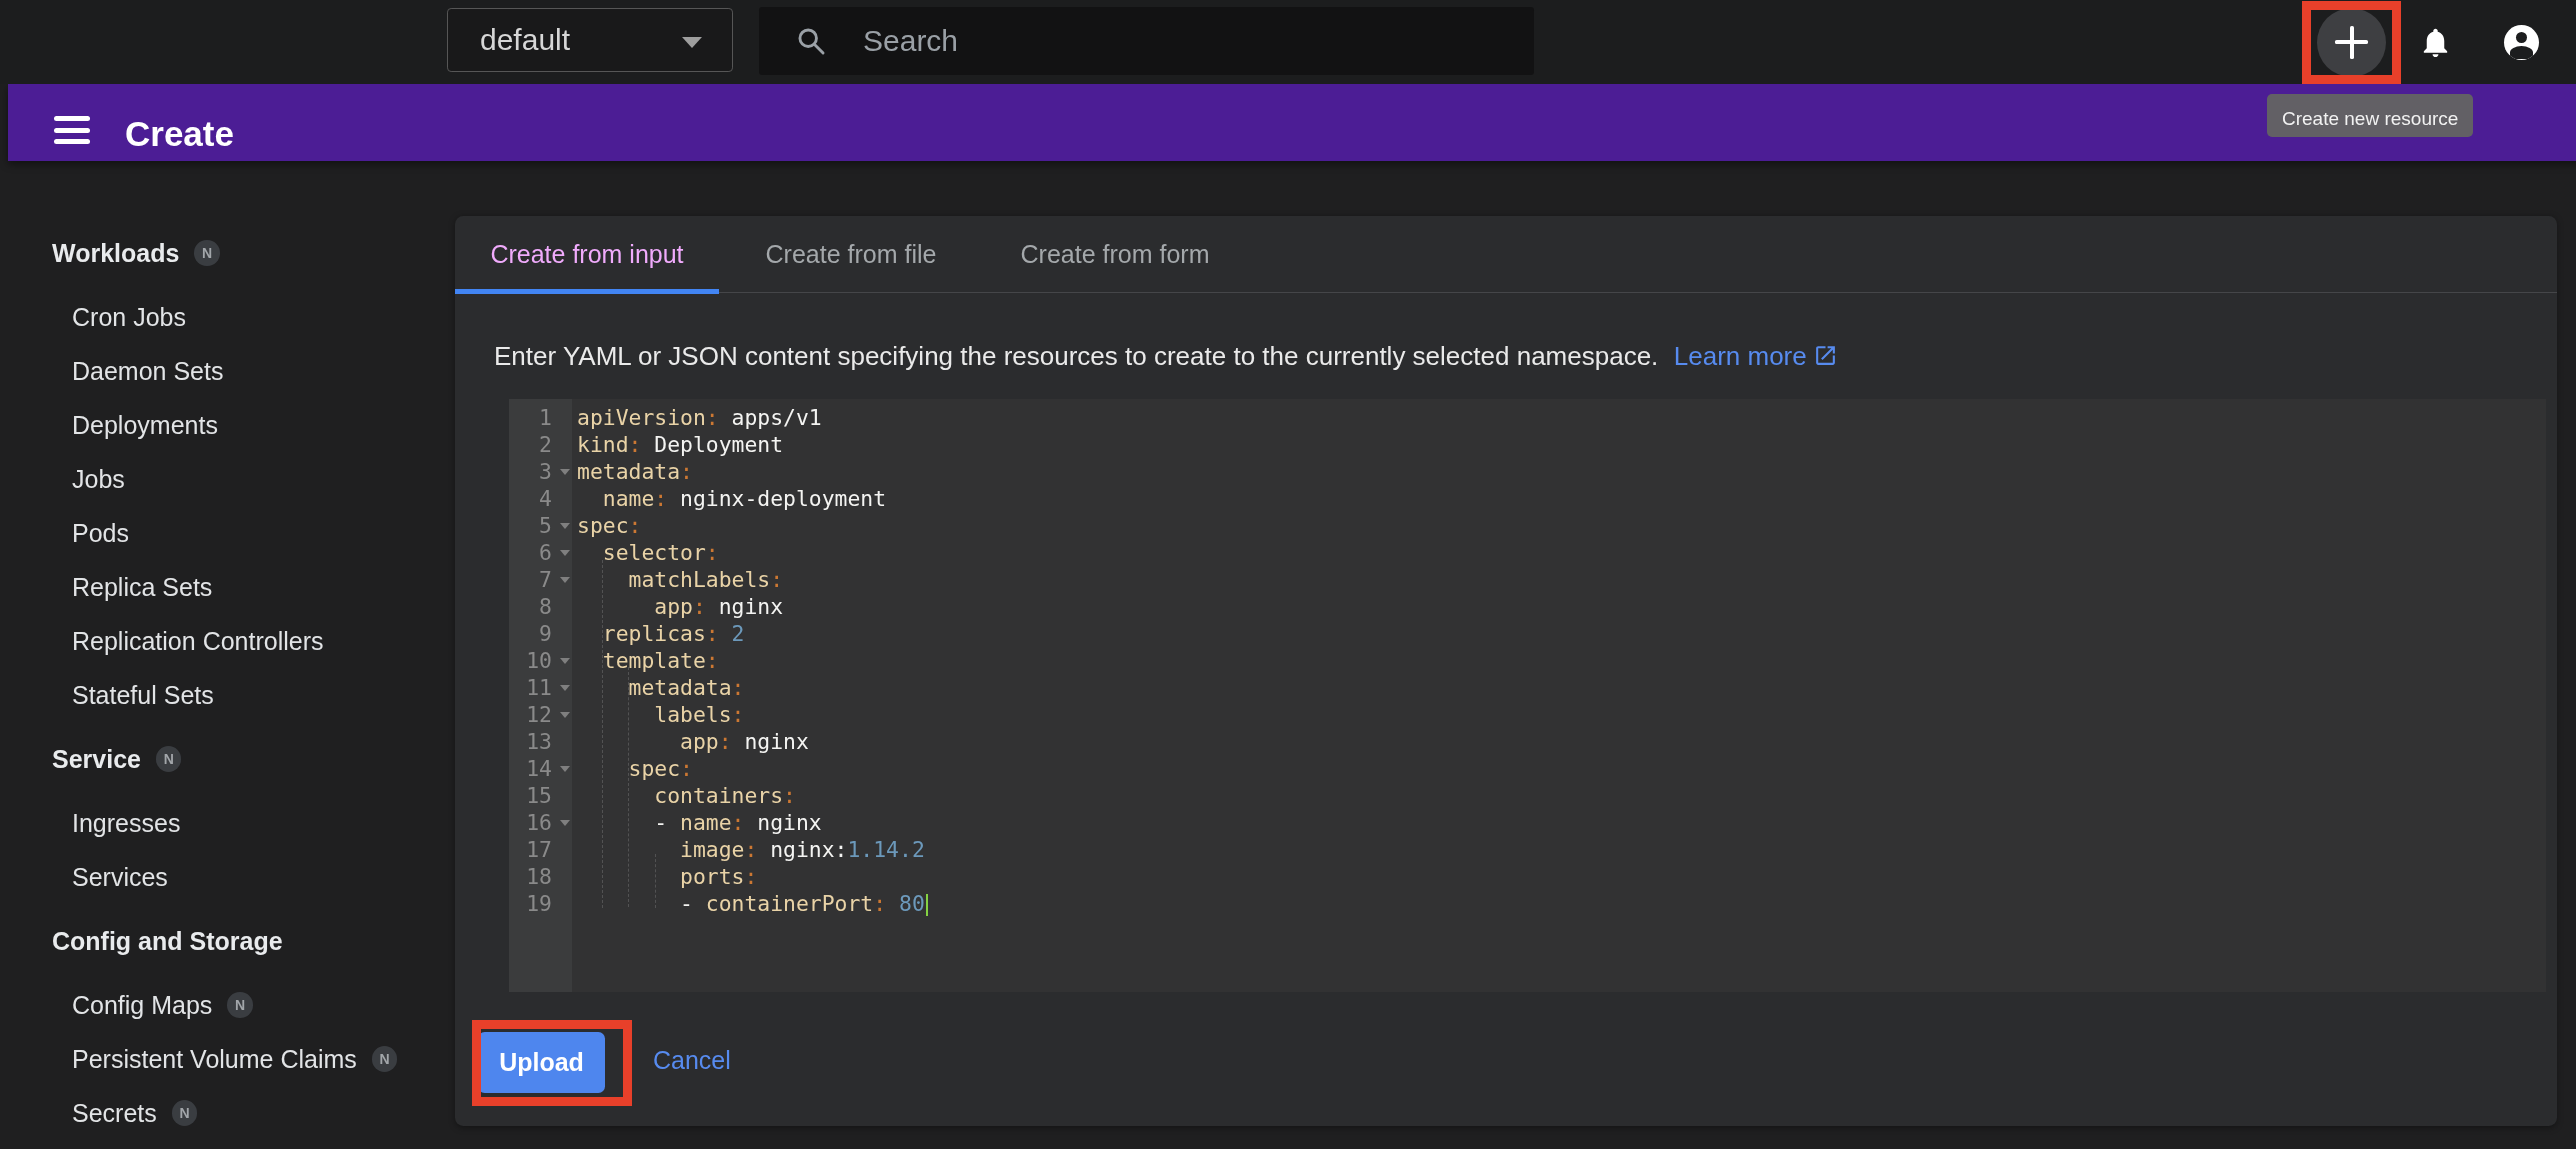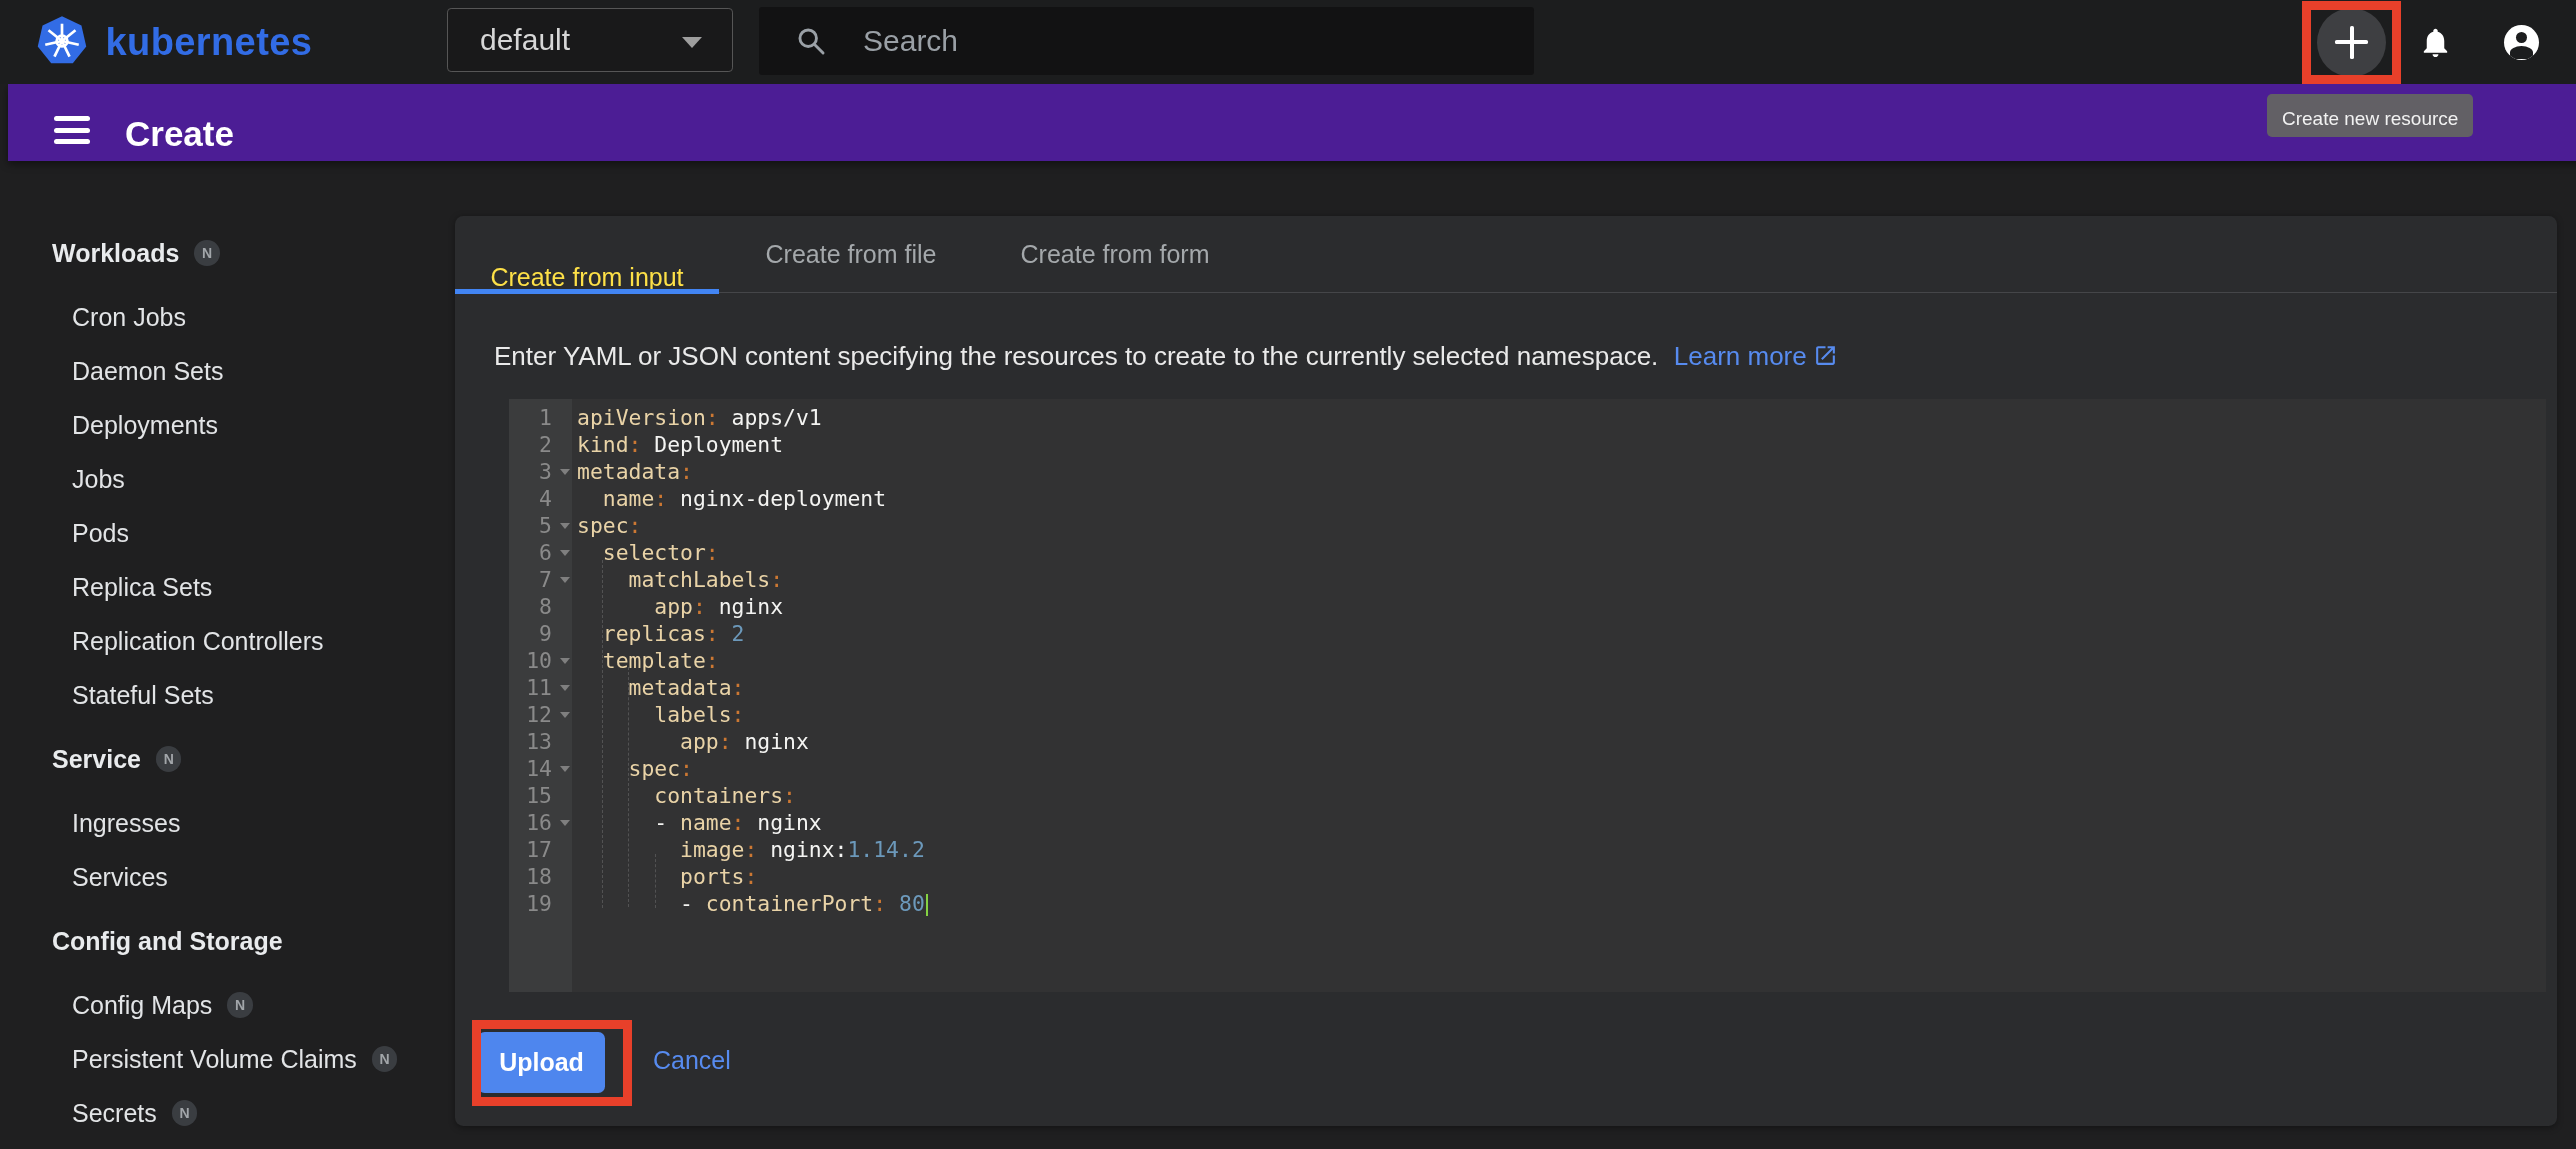--- a/index.html
+++ b/index.html
@@ -54,21 +54,21 @@
   .nbadge{margin-left:15px;width:25.5px;height:25.5px;border-radius:50%;background:#3a3d41;
           display:inline-flex;align-items:center;justify-content:center;
           font-size:14px;font-weight:bold;color:#a2a6aa;flex:none;}
 
   
   .card{position:absolute;left:455px;top:216px;width:2102px;height:910px;background:#2b2c2e;
         border-radius:8.2px;box-shadow:0 1.6px 6.6px rgba(0,0,0,.35);}
   .tabs{position:relative;height:77px;display:flex;border-bottom:1.6px solid #454649;}
   .tab{width:264px;display:flex;align-items:center;justify-content:center;
        font-size:25px;font-weight:500;color:#a4a8ab;cursor:pointer;position:relative;}
-  .tab.active{color:#fde047;align-items:flex-end;}
+  .tab.active{color:#f0abfc;}
   .tab.active .ink{position:absolute;left:0;bottom:-1.6px;width:264px;height:5px;background:#4285f4;}
   .desc{position:absolute;left:39px;top:99px;font-size:26px;color:#eaeaea;white-space:nowrap;}
   .desc a{color:#578bef0;color:#578bef;text-decoration:none;margin-left:8.2px;cursor:pointer;}
   .desc svg{vertical-align:-3.3px;margin-left:6.6px;}
 
   
   .editor{position:absolute;left:54px;top:183px;width:2037px;height:593px;background:#323233;cursor:text;}
   .gutter-strip{position:absolute;left:0;top:0;width:63px;height:100%;background:#3b3c3d;}
   .ed-rows{position:absolute;left:0;top:5px;right:0;}
   .ed-row{display:flex;height:27px;line-height:27px;
@@ -88,38 +88,20 @@
               font-family:"Liberation Sans",sans-serif;}
   .cancel-link{position:absolute;left:198px;top:830px;font-size:25px;font-weight:500;color:#578bef;
                text-decoration:none;cursor:pointer;}
 </style>
 </head>
 <body>
 
 <div class="screen">
 
   <header class="topbar">
-    <div class="brand">
-      <span>
-        <svg width="54" height="54" viewBox="0 0 100 100">
-          <polygon points="50,4 86,21.3 94.9,60.2 70,91.4 30,91.4 5.1,60.2 14,21.3" fill="#326ce5"></polygon>
-          <g stroke="#ffffff" stroke-width="5" fill="none">
-            <circle cx="50" cy="50" r="10"></circle>
-            <line x1="50" y1="50" x2="50" y2="18"></line>
-            <line x1="50" y1="50" x2="75" y2="30"></line>
-            <line x1="50" y1="50" x2="81" y2="57"></line>
-            <line x1="50" y1="50" x2="64" y2="79"></line>
-            <line x1="50" y1="50" x2="36" y2="79"></line>
-            <line x1="50" y1="50" x2="19" y2="57"></line>
-            <line x1="50" y1="50" x2="25" y2="30"></line>
-          </g>
-        </svg>
-      </span>
-      <span class="brand-text">kubernetes</span>
-    </div>
 
     <div class="ns-select">
       <span class="ns-value">default</span>
       <span class="ns-caret"></span>
     </div>
 
     <div class="search">
       <svg width="33" height="33" viewBox="0 0 40 40">
         <circle cx="16" cy="16" r="10" fill="none" stroke="#9aa0a6" stroke-width="3.5"></circle>
         <line x1="24" y1="24" x2="34" y2="34" stroke="#9aa0a6" stroke-width="3.5" stroke-linecap="round"></line>

